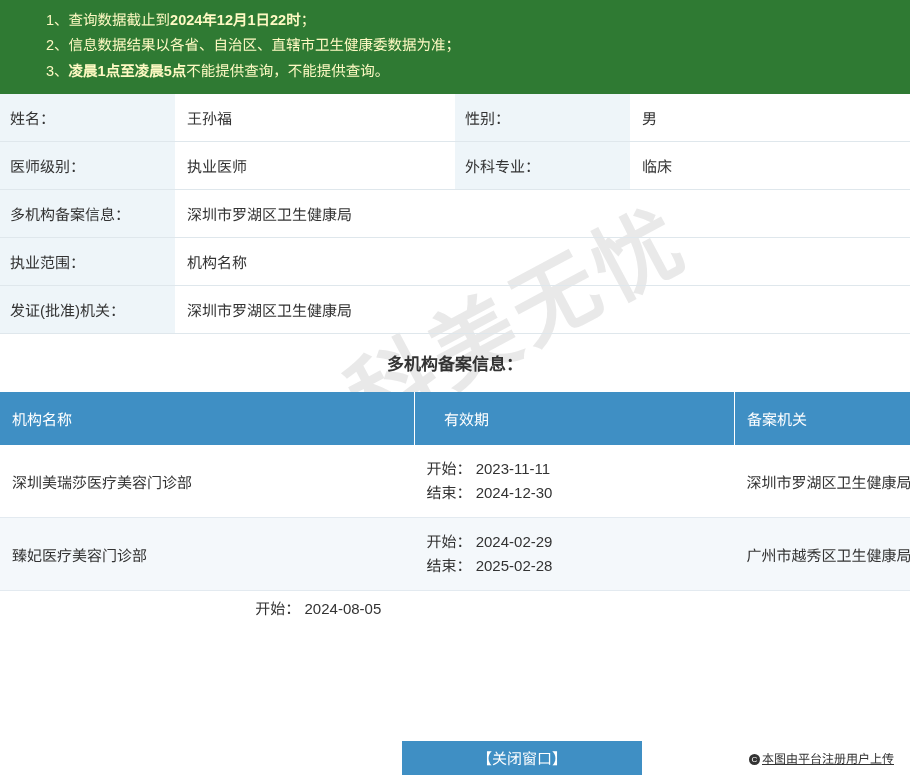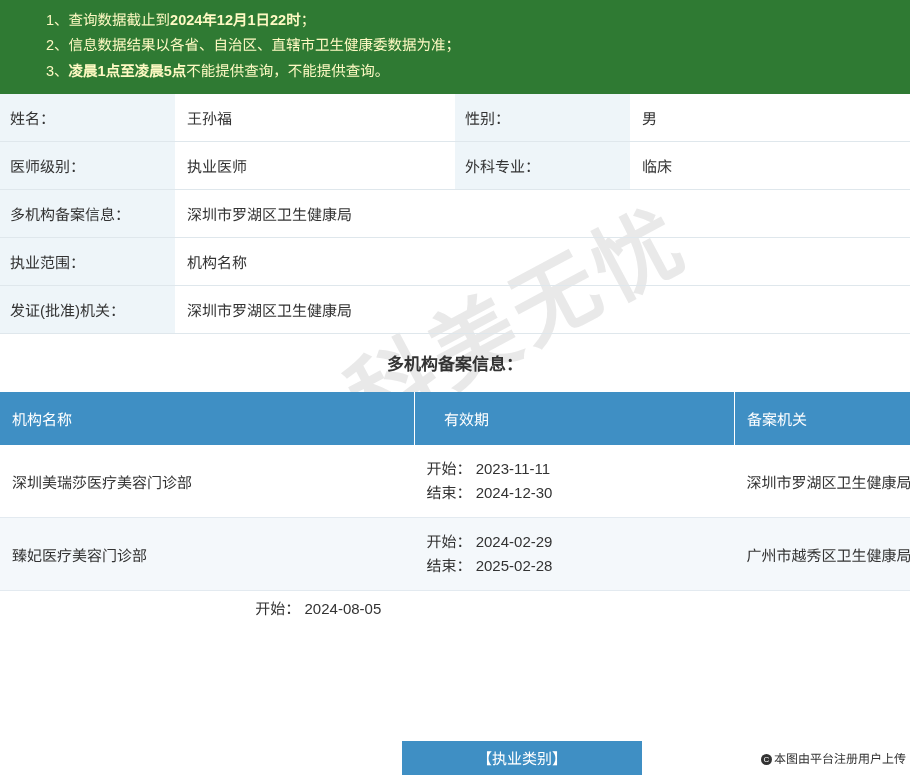--- a/index.html
+++ b/index.html
@@ -162,25 +162,26 @@
     color: #ffffff;
     font-size: 15px;
     text-align: center;
     line-height: 34px;
     border: none;
     cursor: pointer;
     font-family: "Liberation Sans", "DejaVu Sans", sans-serif;
   }
   .upload-note {
     position: absolute;
-    right: 4px;
+    right: 16px;
     top: 10px;
     font-size: 12px;
     color: #333;
     white-space: nowrap;
+    text-decoration: underline;
   }
   .upload-note .dot {
     display: inline-block;
     width: 11px;
     height: 11px;
     border-radius: 50%;
     background: #333;
     color: #fff;
     font-size: 8px;
     line-height: 11px;
@@ -284,17 +285,17 @@
         <span>开始：</span>
         <span>2024-08-05</span>
       </td>
       <td class="col-org"></td>
     </tr>
   </tbody>
     </table>
 </div>
 
 <div class="footer">
-  <button class="close-btn">【执业类别】</button>
+  <button class="close-btn">【关闭窗口】</button>
   <div class="upload-note">
     <span class="dot">C</span><span>本图由平台注册用户上传</span>
   </div>
 </div>
 
 </body></html>

